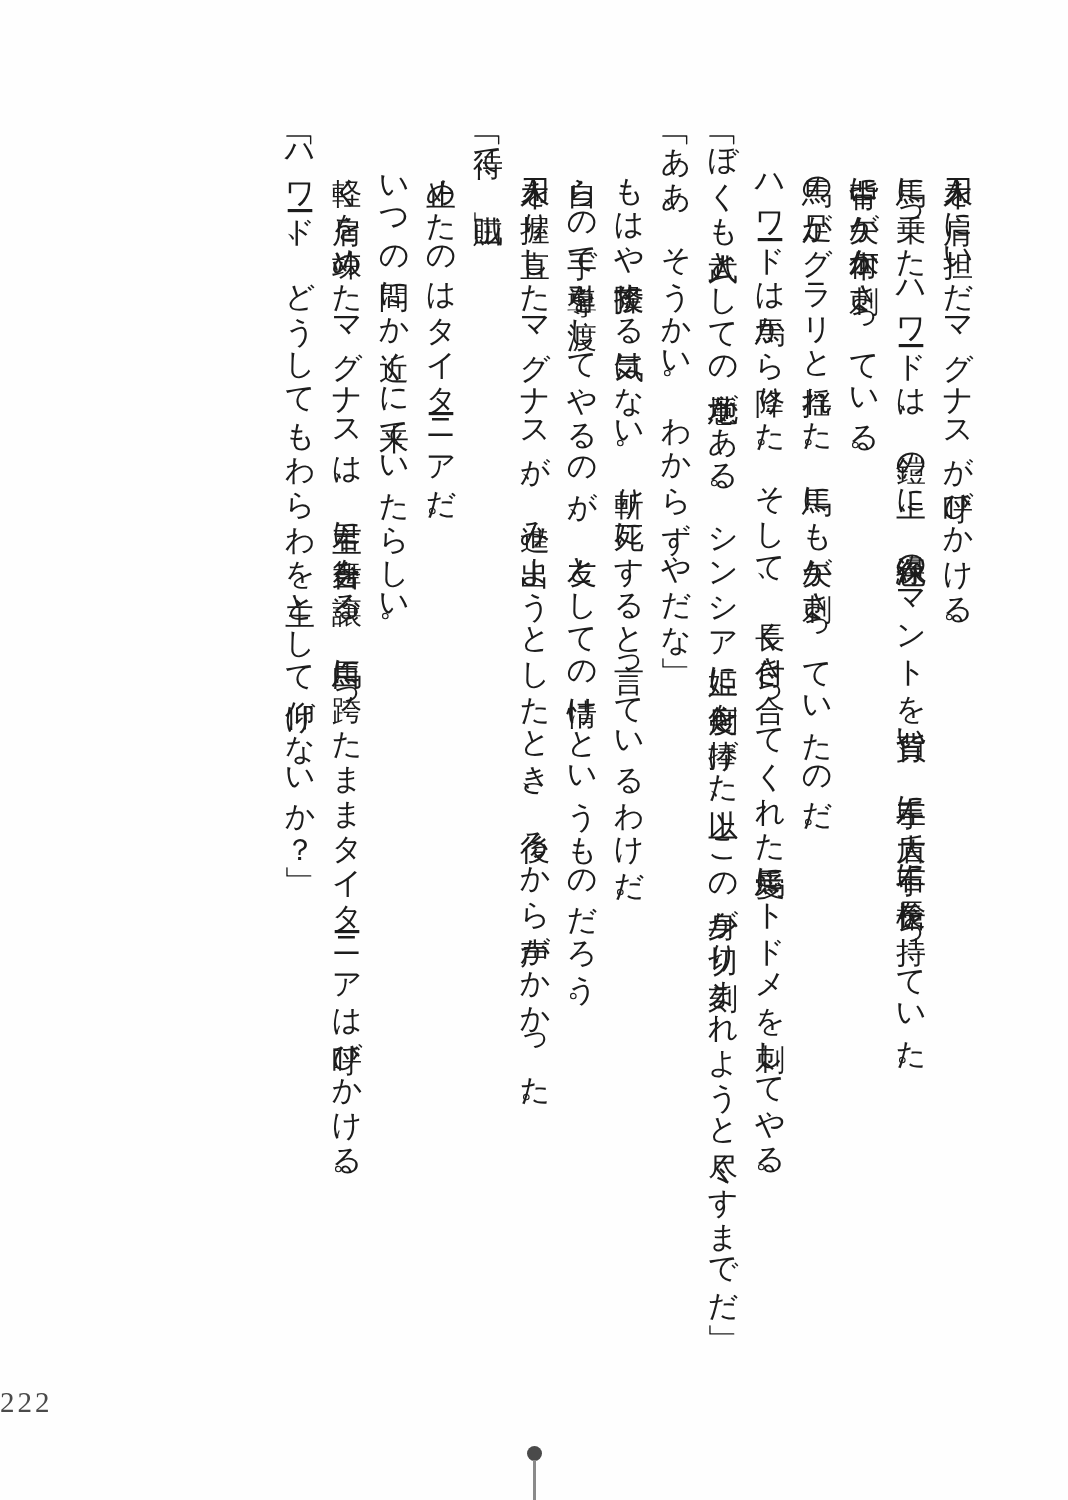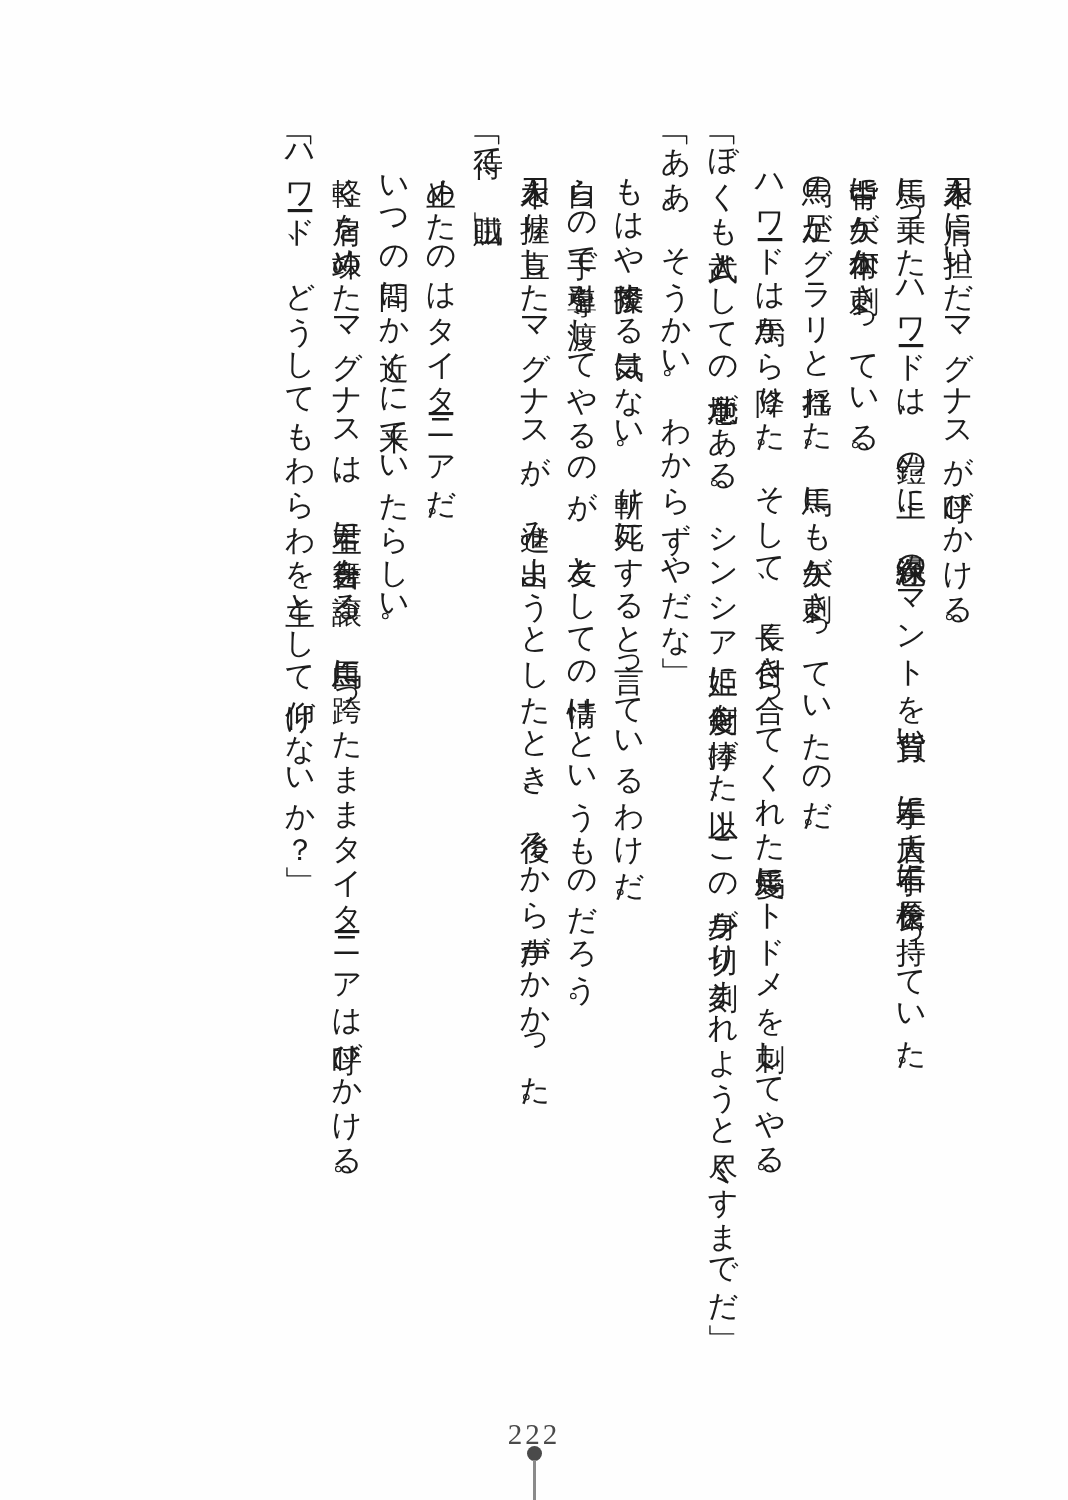--- a/index.html
+++ b/index.html
@@ -42,25 +42,23 @@
     left: 0;
     width: 100%;
     top: 1380px;
     height: 120px;
   }
   .page-number {
     position: absolute;
     top: 6px;
     left: 0;
     width: 100%;
-    text-align: center;
     font-size: 29px;
     letter-spacing: 3px;
     color: #4a4a4a;
-    margin-top: 32px;
   }
   .pin-dot {
     position: absolute;
     top: 66px;
     left: 50%;
     margin-left: -7px;
     width: 15px;
     height: 15px;
     border-radius: 50%;
     background: #4a4a4a;

